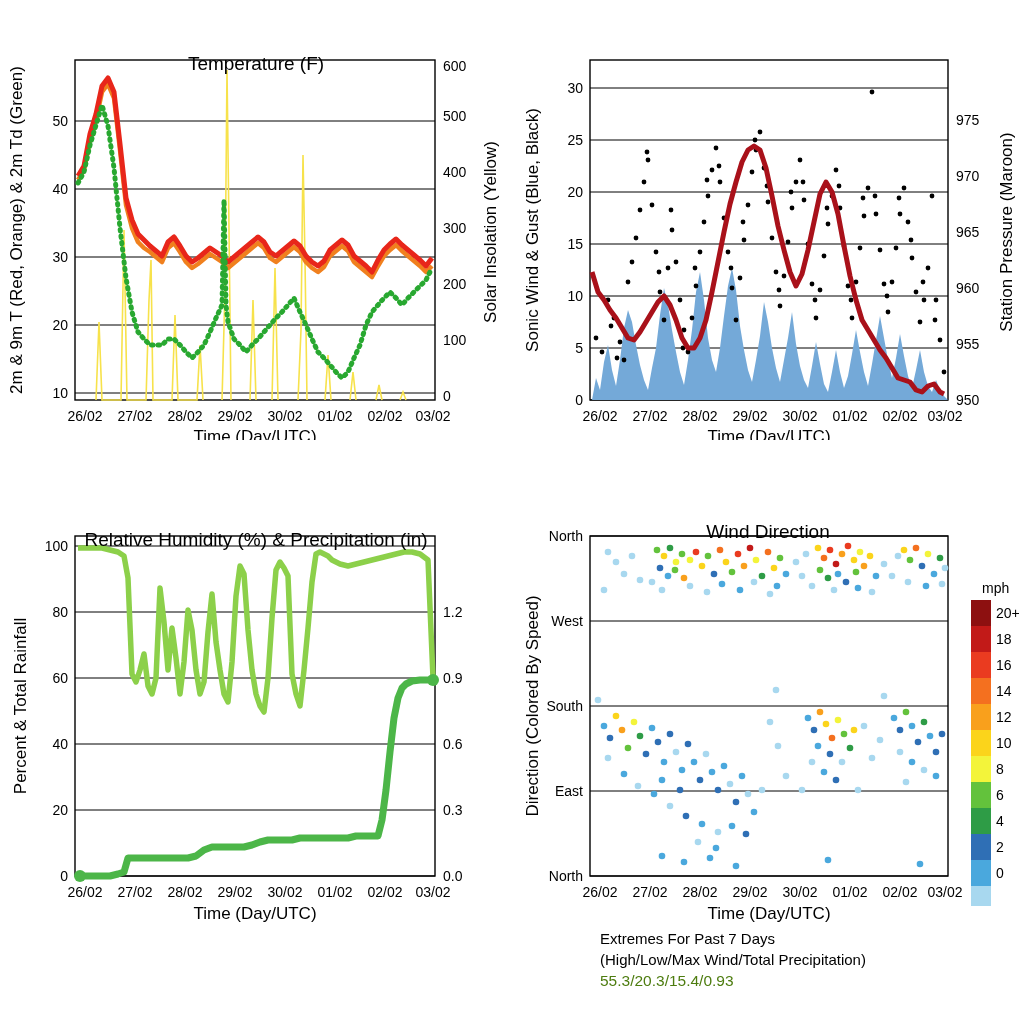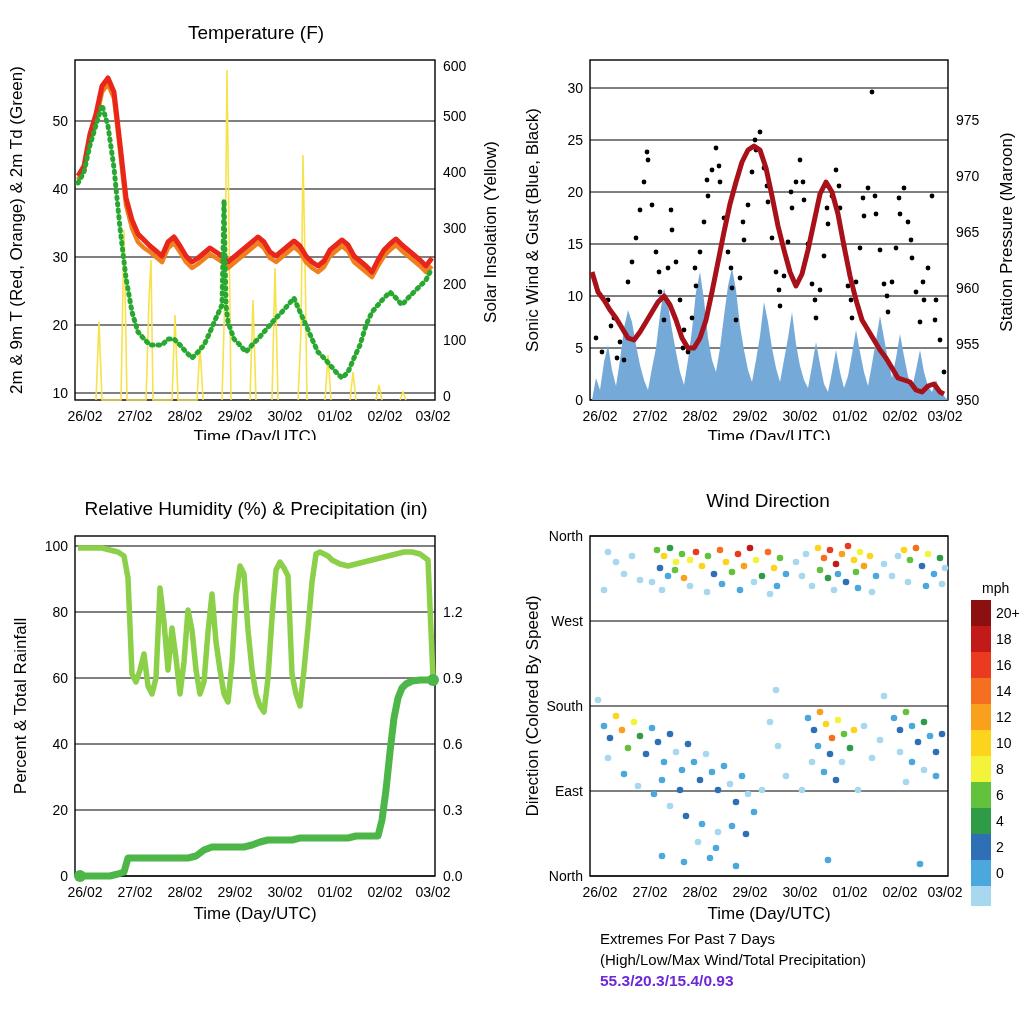--- a/index.html
+++ b/index.html
@@ -1,26 +1,26 @@
 <!DOCTYPE html>
 <html><head>
 <meta charset="utf-8">
 <style>
   html,body{margin:0;padding:0;background:#fff;}
   body{width:1024px;height:1024px;font-family:"Liberation Sans",sans-serif;color:#000;overflow:hidden;}
   .page{position:relative;width:1024px;height:1024px;}
   .panel{position:absolute;}
-  .ptitle{position:absolute;text-align:center;font-size:19px;}
+  .ptitle{position:absolute;text-align:center;font-size:19px;margin-top:31px;}
   svg{display:block;}
   text{font-family:"Liberation Sans",sans-serif;}
   .axlabel{font-size:17px;}
   .ticklabel{font-size:14px;}
   .footer{position:absolute;font-size:13.5px;line-height:18px;}
   .extremes{position:absolute;font-size:15px;line-height:21px;}
-  .extval{color:#6d28d9;font-weight:bold;font-size:15.5px;}
+  .extval{color:#4d7c0f;font-weight:normal;font-size:15.5px;}
   .legendlab{font-size:14px;}
 </style>
 </head>
 <body>
 
 <div class="page">
 
   <div class="panel" style="left:0px;top:0px;width:512px;height:440px;">
     <div class="ptitle" style="left:0;top:22px;width:512px;">Temperature (F)</div>
     <svg width="512" height="440" viewBox="0 0 512 440">

